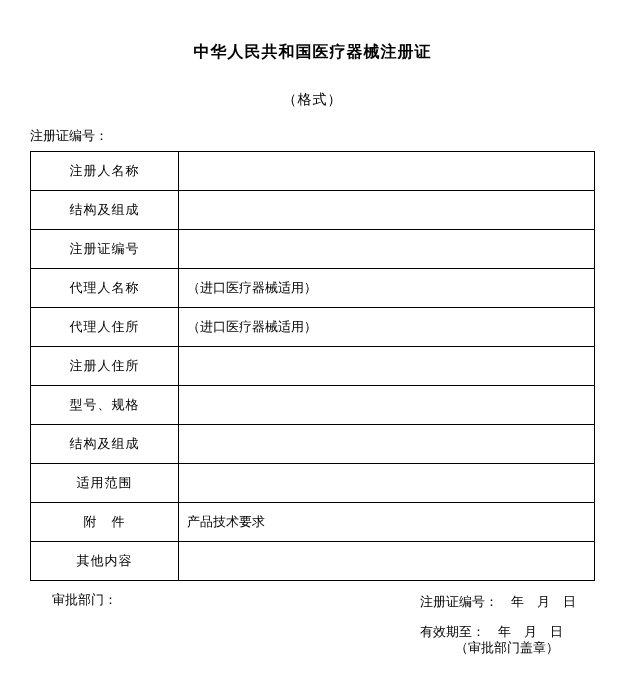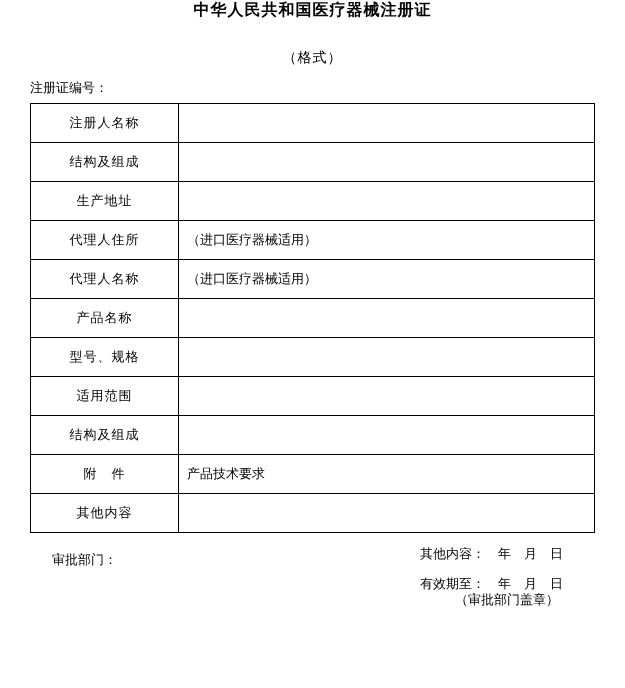--- a/index.html
+++ b/index.html
@@ -17,30 +17,31 @@
   .page {
     position: relative;
     width: 625px;
     height: 688px;
     box-sizing: border-box;
   }
   .title {
     text-align: center;
     font-size: 16px;
     font-weight: bold;
+    margin-top: 42px;
     letter-spacing: 1px;
   }
   .subtitle {
     text-align: center;
     font-size: 14px;
     margin-top: 28px;
     letter-spacing: 1px;
   }
   .cert-no {
-    margin-top: 12px;
+    margin-top: 18px;
     margin-left: 30px;
     font-size: 13px;
   }
   table.form {
     border-collapse: collapse;
     margin-left: 30px;
     margin-top: 6px;
     width: 565px;
     table-layout: fixed;
     border-radius: 22px;
@@ -62,21 +63,21 @@
   }
   .footer {
     position: relative;
     margin-top: 10px;
     font-size: 13px;
     height: 90px;
   }
   .approve-dept {
     position: absolute;
     left: 52px;
-    top: 8px;
+    top: 0px;
   }
   .right-col {
     position: absolute;
     left: 420px;
     top: 0px;
     line-height: 22px;
   }
   .right-col .line2 {
     margin-top: 8px;
   }
@@ -99,60 +100,60 @@
     <tbody>
       <tr>
         <td class="label">注册人名称</td>
         <td class="value"></td>
       </tr>
       <tr>
         <td class="label">结构及组成</td>
         <td class="value"></td>
       </tr>
       <tr>
-        <td class="label">生产地址</td>
+        <td class="label">注册证编号</td>
         <td class="value"></td>
+      </tr>
+      <tr>
+        <td class="label">代理人名称</td>
+        <td class="value">（进口医疗器械适用）</td>
       </tr>
       <tr>
         <td class="label">代理人住所</td>
         <td class="value">（进口医疗器械适用）</td>
       </tr>
       <tr>
-        <td class="label">代理人名称</td>
-        <td class="value">（进口医疗器械适用）</td>
-      </tr>
-      <tr>
-        <td class="label">产品名称</td>
+        <td class="label">注册人住所</td>
         <td class="value"></td>
       </tr>
       <tr>
         <td class="label">型号、规格</td>
         <td class="value"></td>
       </tr>
       <tr>
-        <td class="label">适用范围</td>
+        <td class="label">结构及组成</td>
         <td class="value"></td>
       </tr>
       <tr>
-        <td class="label">结构及组成</td>
+        <td class="label">适用范围</td>
         <td class="value"></td>
       </tr>
       <tr>
         <td class="label">附　件</td>
         <td class="value">产品技术要求</td>
       </tr>
       <tr>
         <td class="label">其他内容</td>
         <td class="value"></td>
       </tr>
     </tbody>
   </table>
 
   <div class="footer">
     <div class="approve-dept">审批部门：</div>
     <div class="right-col">
-      <div class="line1">其他内容：　年　月　日</div>
+      <div class="line1">注册证编号：　年　月　日</div>
       <div class="line2">有效期至：　年　月　日</div>
     </div>
     <div class="seal">（审批部门盖章）</div>
   </div>
 
 </div>
 
 </body></html>

